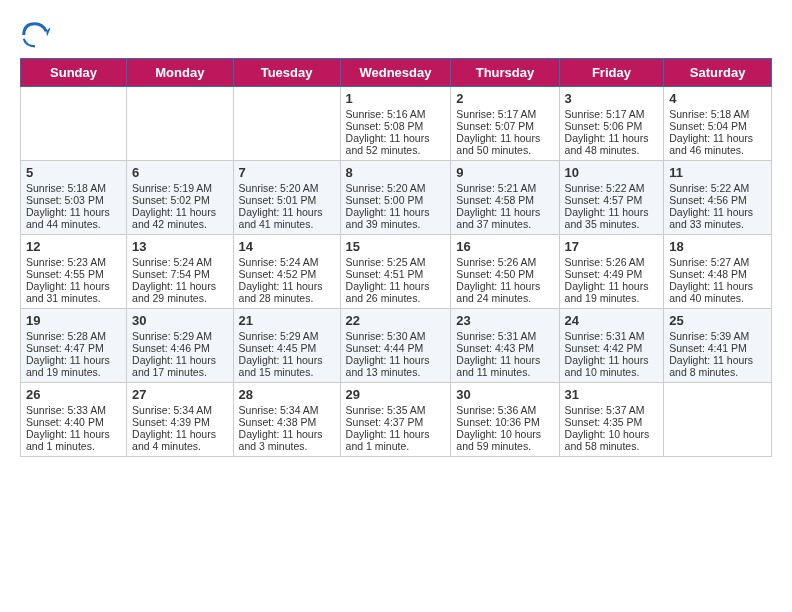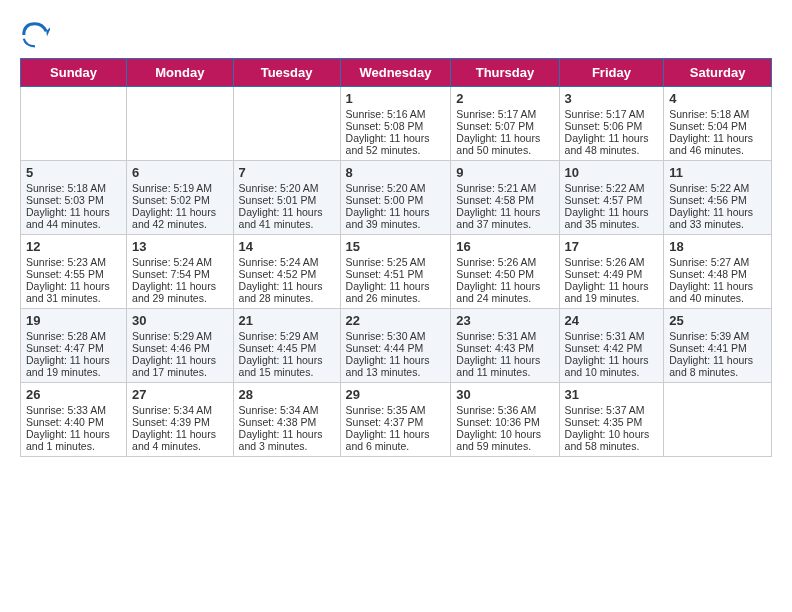--- a/index.html
+++ b/index.html
@@ -329,21 +329,21 @@
           <div>Sunrise: 5:34 AM</div>
           <div>Sunset: 4:38 PM</div>
           <div>Daylight: 11 hours</div>
           <div>and 3 minutes.</div>
         </td>
         <td>
           <span class="day-num">29</span>
           <div>Sunrise: 5:35 AM</div>
           <div>Sunset: 4:37 PM</div>
           <div>Daylight: 11 hours</div>
-          <div>and 6 minute.</div>
+          <div>and 1 minute.</div>
         </td>
         <td>
           <span class="day-num">30</span>
           <div>Sunrise: 5:36 AM</div>
           <div>Sunset: 10:36 PM</div>
           <div>Daylight: 10 hours</div>
           <div>and 59 minutes.</div>
         </td>
         <td>
           <span class="day-num">31</span>

